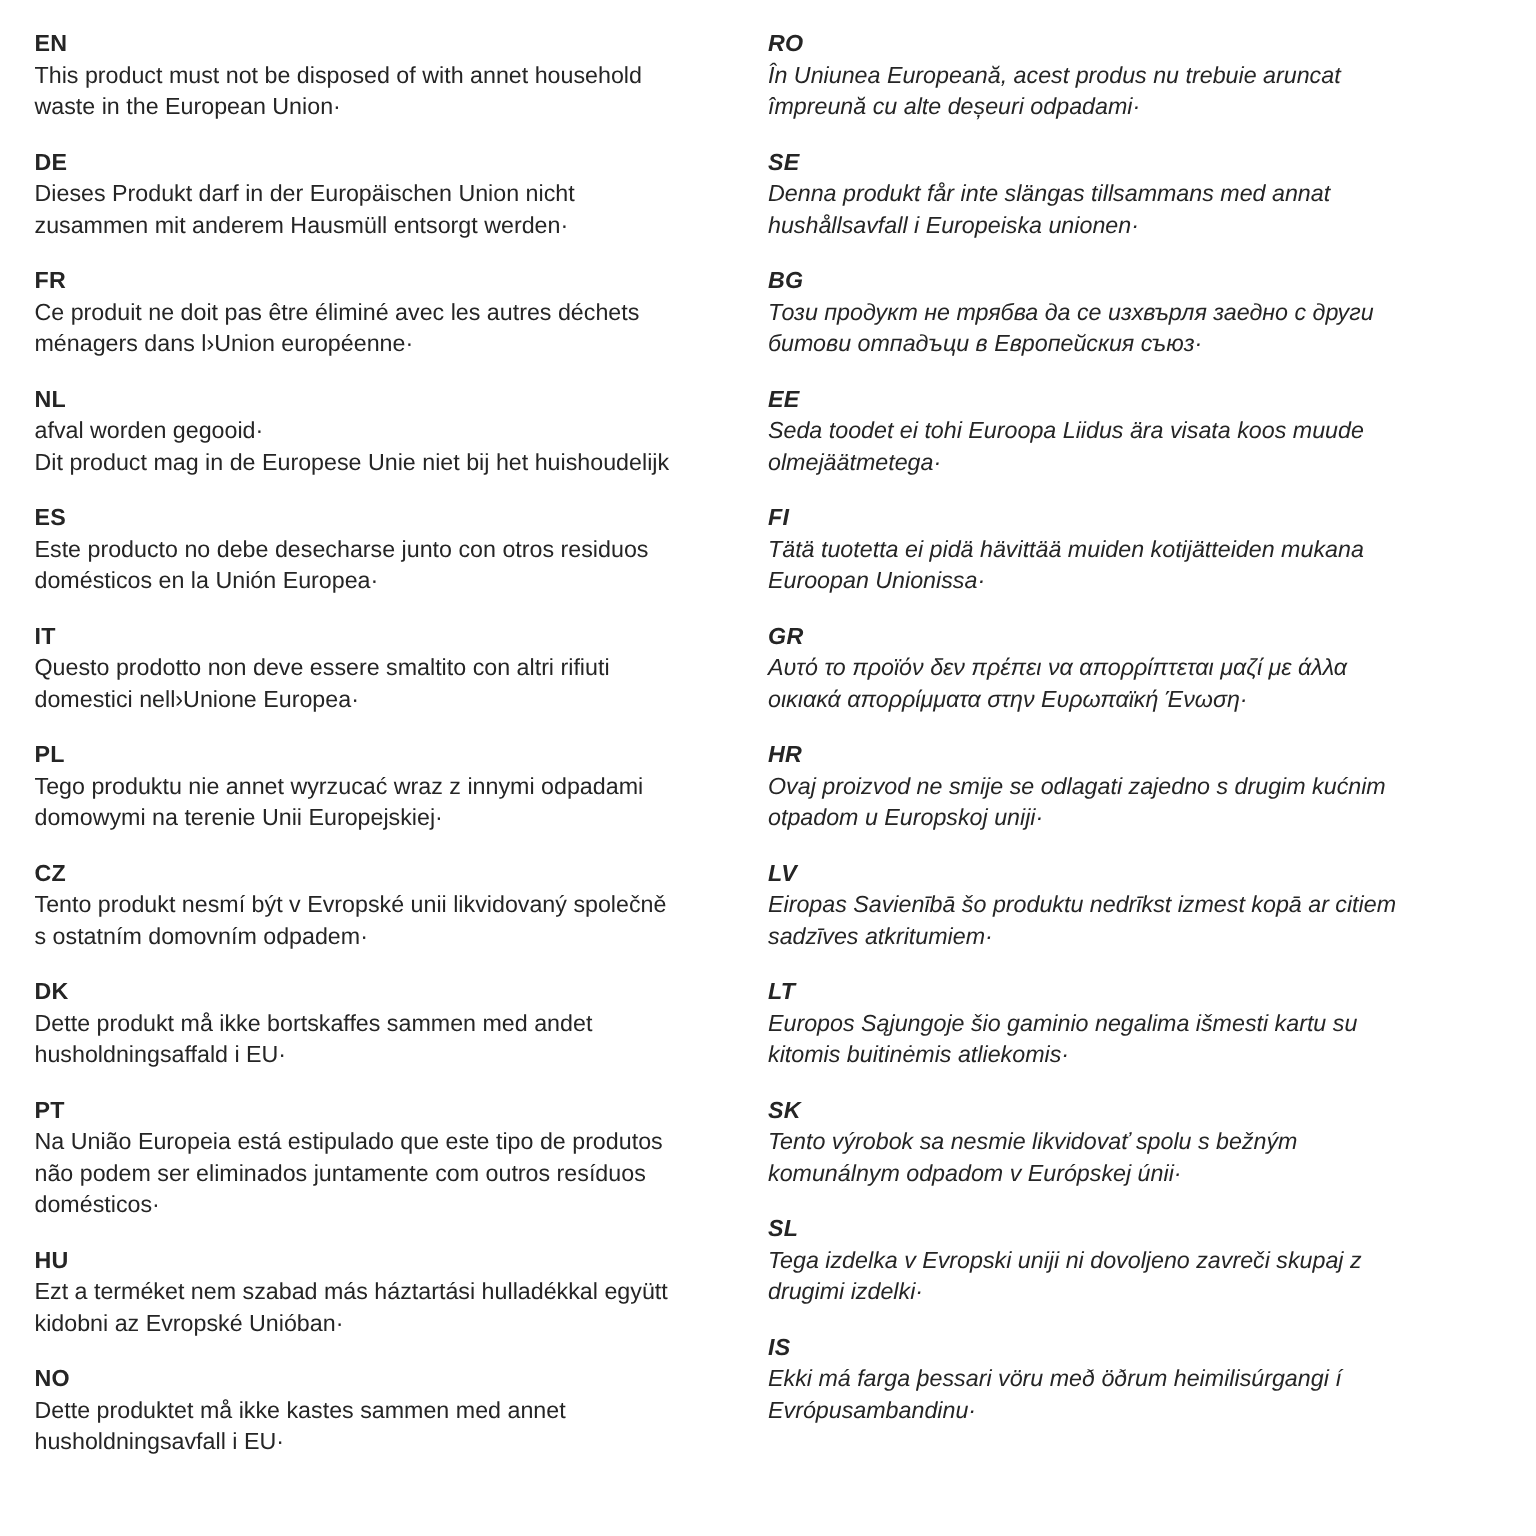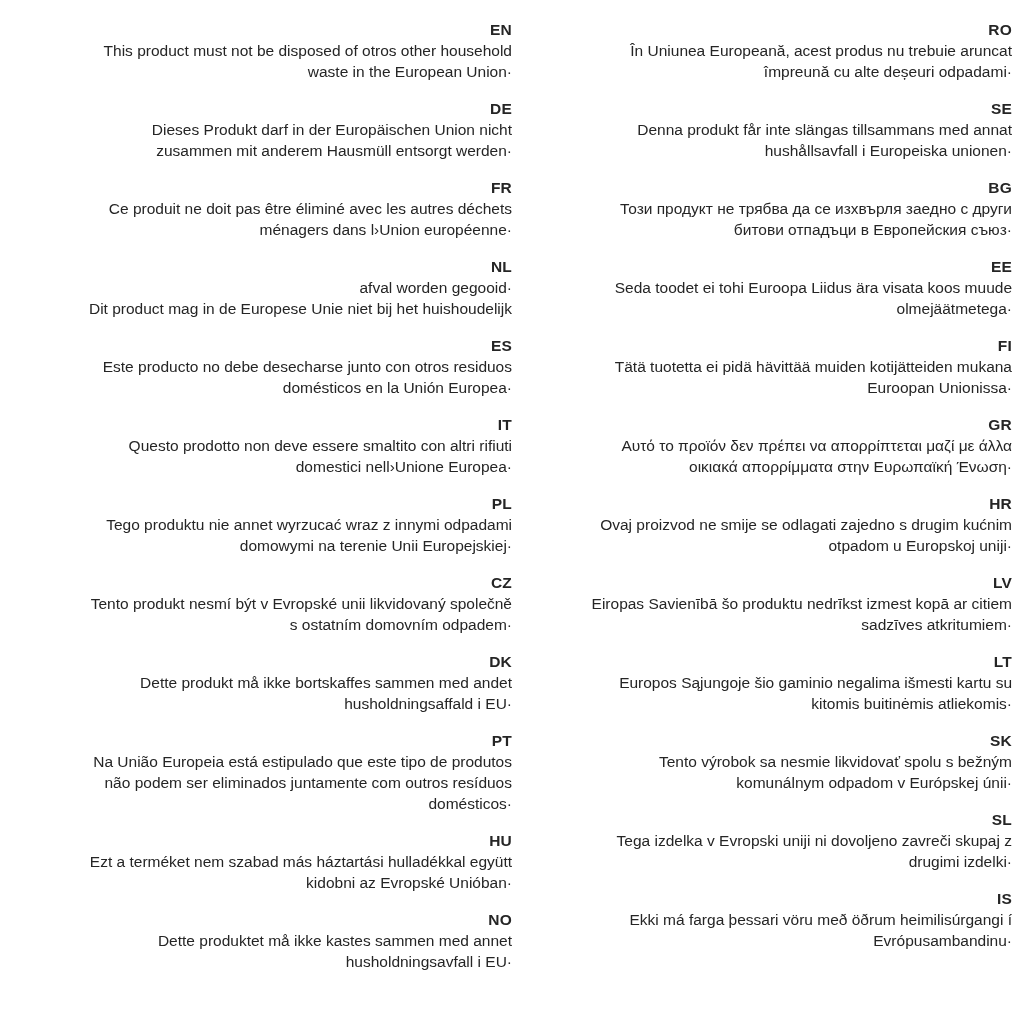--- a/index.html
+++ b/index.html
@@ -12,27 +12,26 @@
     height: 1024px;
     font-family: "Liberation Sans", sans-serif;
     color: #252525;
     overflow: hidden;
   }
   .page {
     display: flex;
     box-sizing: border-box;
     padding: 19px 0 0 23px;
     width: 884px;
-    text-align: right;
   }
   .col {
     flex: 0 0 auto;
   }
   .col-left  { width: 489px; }
-  .col-right { width: 500px; }
+  .col-right { width: 500px; font-style: italic; }
   .sec {
     margin: 0 0 16px 0;
   }
   .code {
     font-size: 15.5px;
     line-height: 21px;
     font-weight: bold;
     letter-spacing: 0.2px;
   }
   .text {
@@ -48,21 +47,21 @@
 </head>
 <body>
 
 <div class="page">
 
   <div class="col col-left">
 
     <section class="sec">
       <div class="code">EN</div>
       <div class="text">
-        <span class="line">This product must not be disposed of otros other household</span>
+        <span class="line">This product must not be disposed of with annet household</span>
         <span class="line">waste in the European Union·</span>
       </div>
     </section>
 
     <section class="sec">
       <div class="code">DE</div>
       <div class="text">
         <span class="line">Dieses Produkt darf in der Europäischen Union nicht</span>
         <span class="line">zusammen mit anderem Hausmüll entsorgt werden·</span>
       </div>

